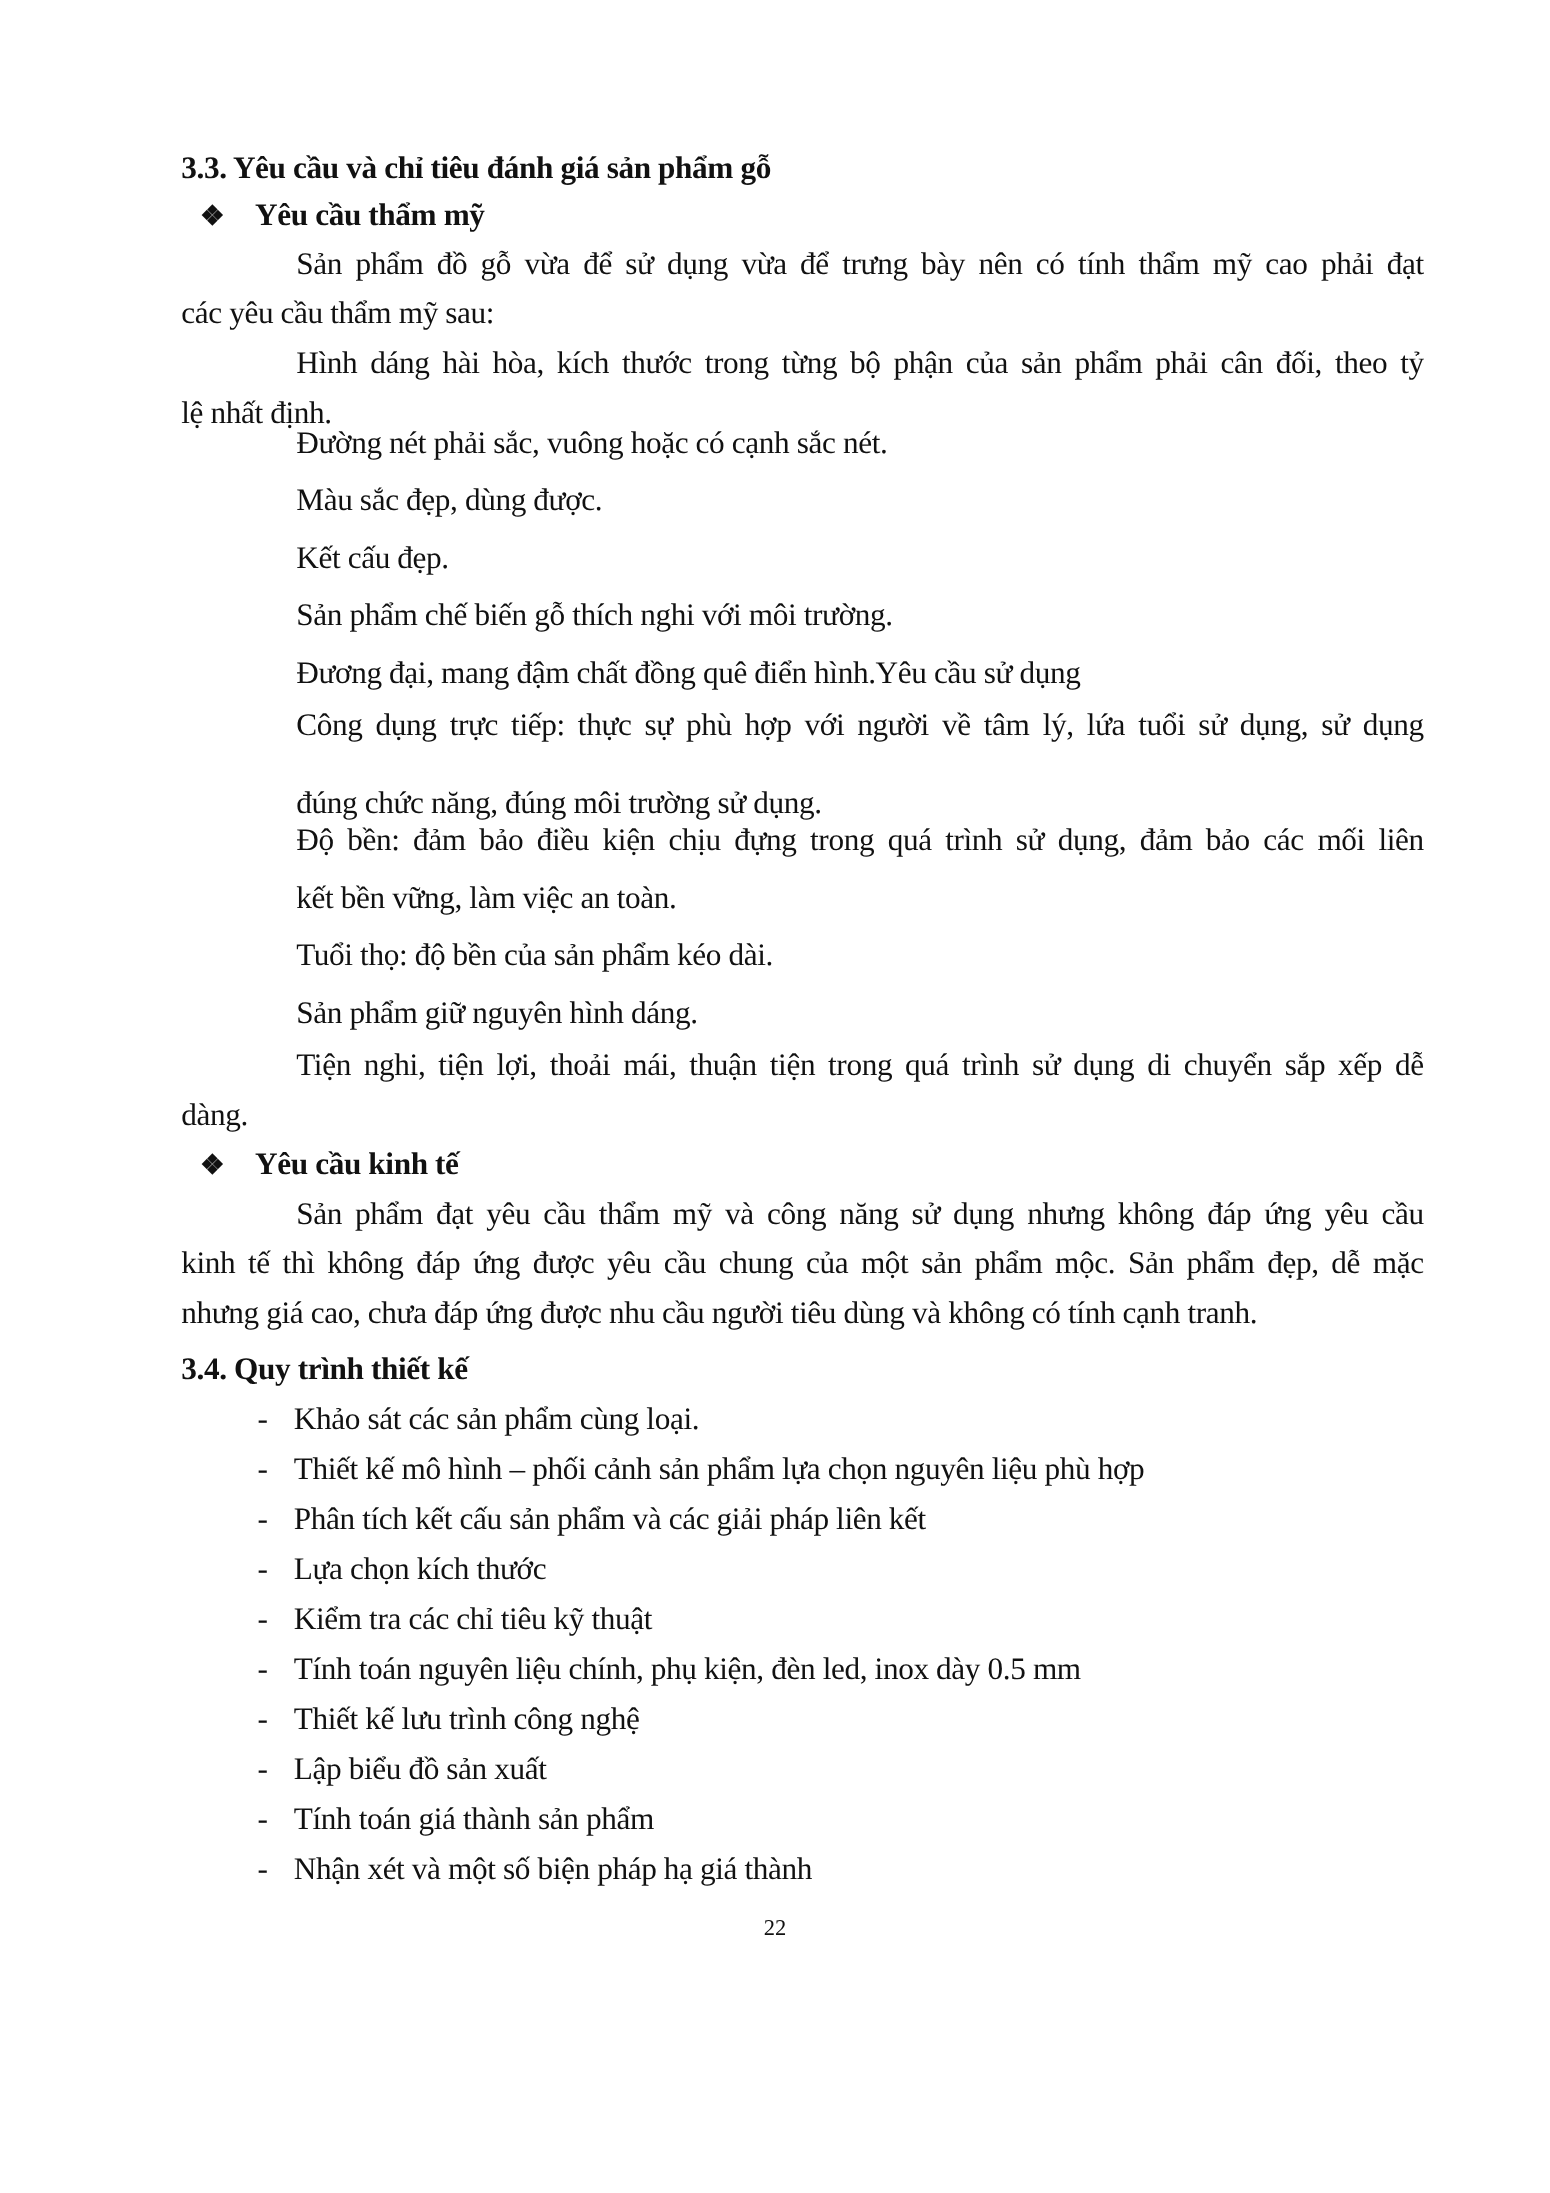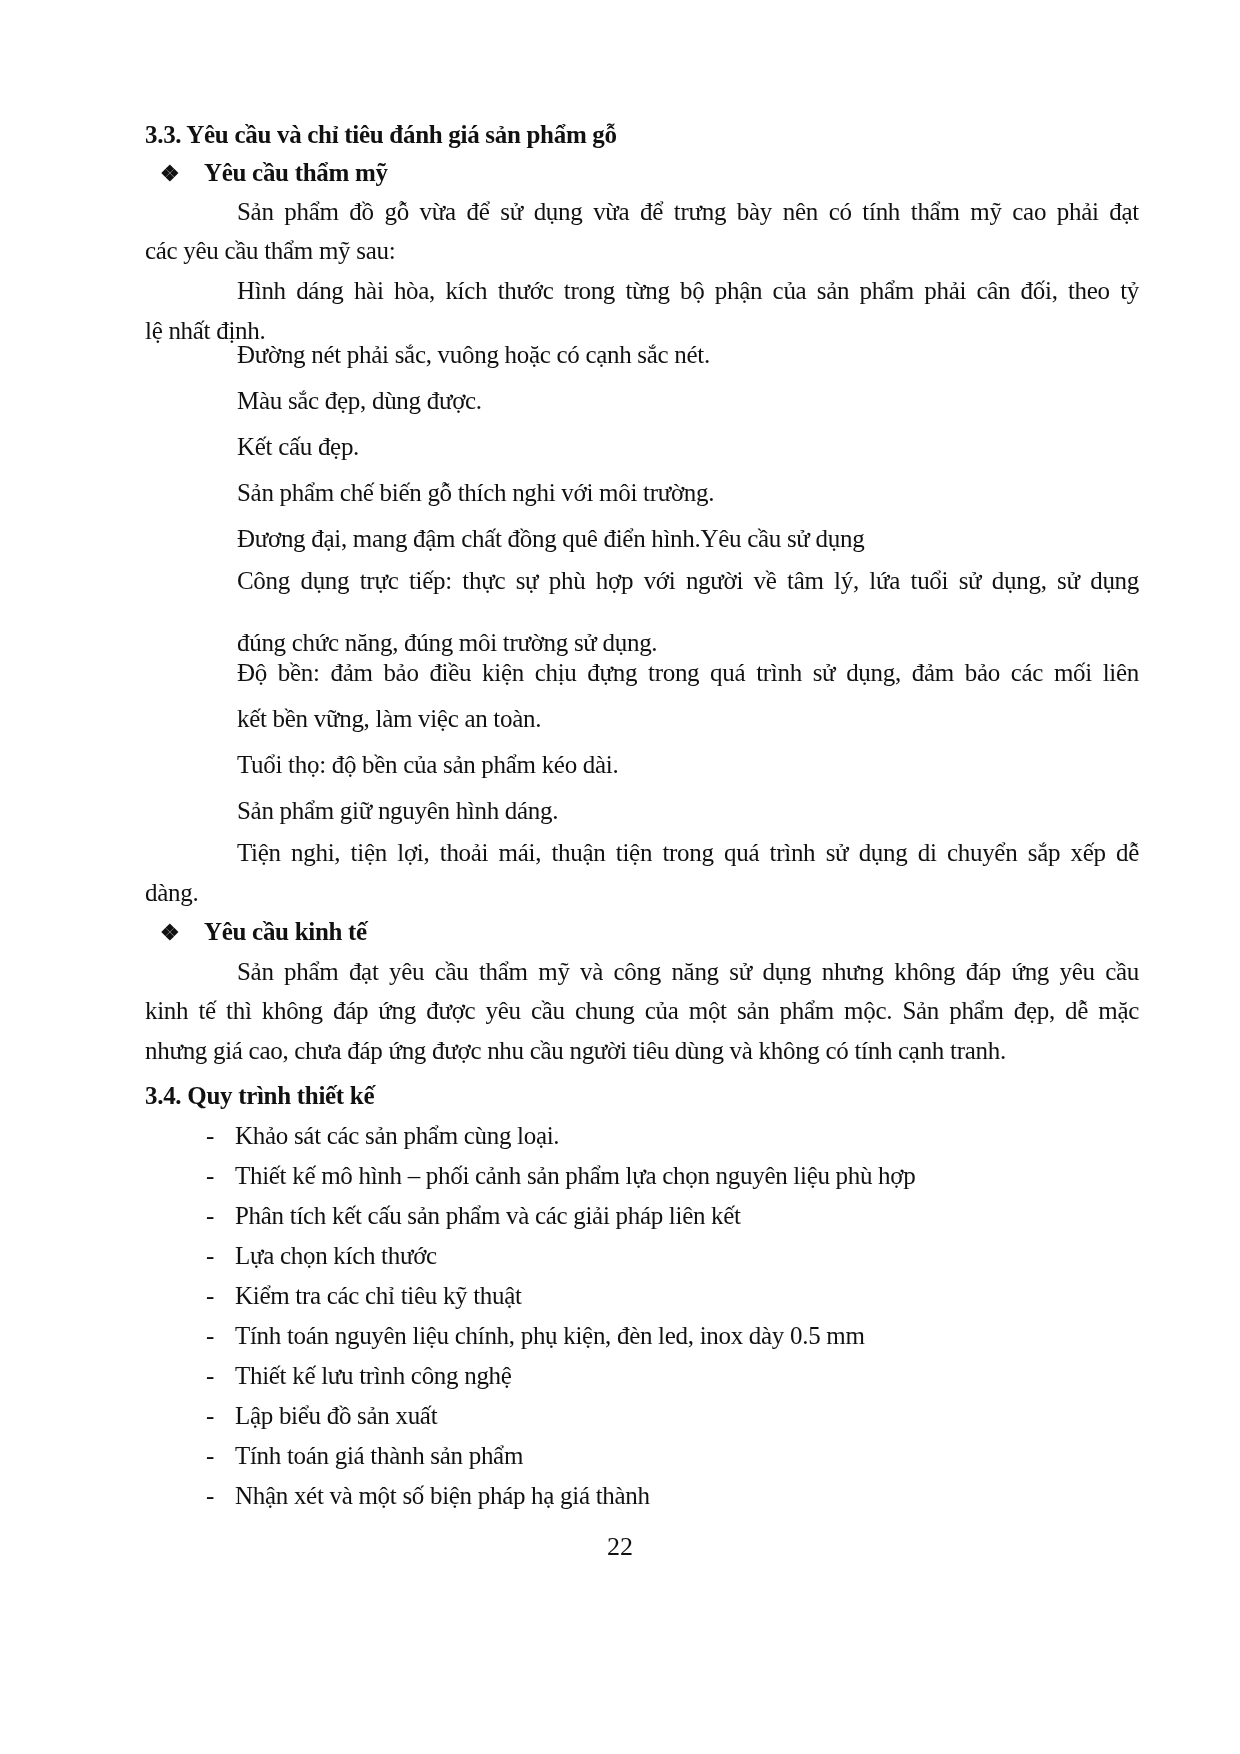--- a/index.html
+++ b/index.html
@@ -5,21 +5,21 @@
   html, body { margin: 0; padding: 0; background: #ffffff; }
   body { width: 1240px; height: 1754px; position: relative; overflow: hidden;
          font-family: "Liberation Serif", "DejaVu Serif", serif; color: #111; }
   .page { position: absolute; left: 0; top: 0; width: 1240px; height: 1568px; border-radius: 21px; }
   .line { position: absolute; font-size: 25px; line-height: 30px; white-space: nowrap; letter-spacing: -0.3px; }
   .h { font-weight: bold; }
   .just { width: 998px; text-align: justify; text-align-last: justify; white-space: normal; }
   .bullet-diamond { display: inline-block; width: 44px; font-size: 22px; }
   .dash { position: absolute; left: 206px; }
   .dash-text { position: absolute; left: 235px; }
-  .pagenum { position: absolute; left: 0; width: 1240px; text-align: center; font-size: 26px; }
+  .pagenum { position: absolute; left: 0; width: 1240px; text-align: center; font-size: 18px; }
 </style>
 </head>
 <body>
 
 <div class="page">
 
   <div class="line h" style="left:145px; top:120px;">3.3. Yêu cầu và chỉ tiêu đánh giá sản phẩm gỗ</div>
 
   <div class="line h" style="left:160px; top:158px;">
     <span class="bullet-diamond">❖</span><span>Yêu cầu thẩm mỹ</span>

